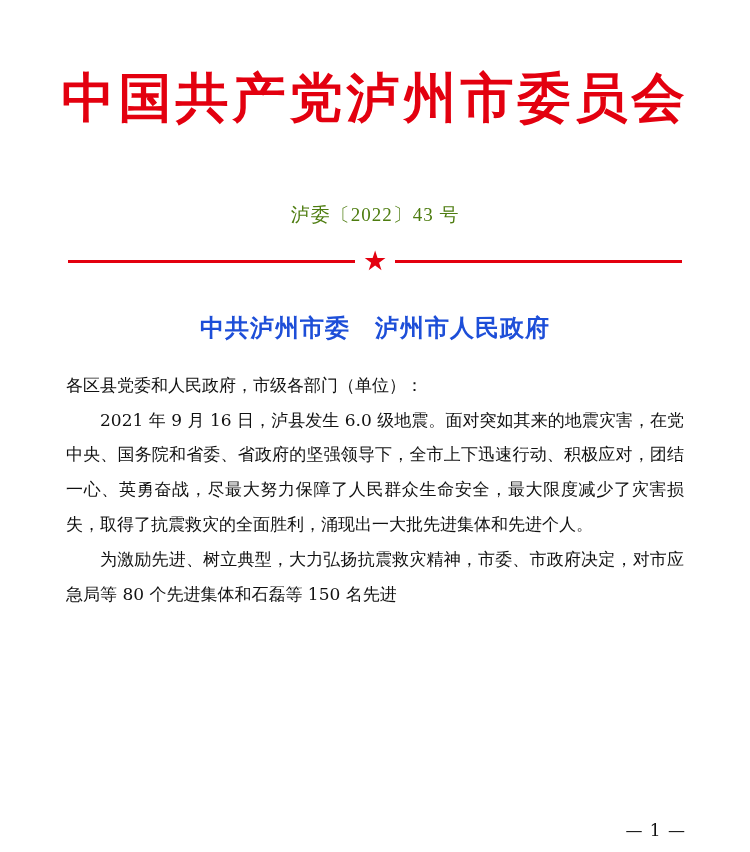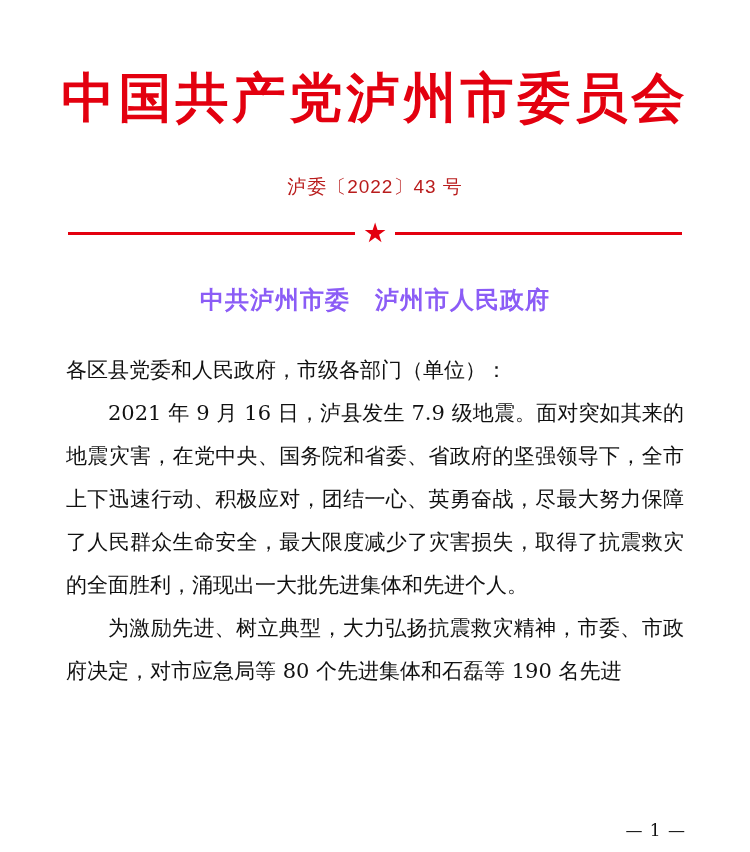--- a/index.html
+++ b/index.html
@@ -25,25 +25,25 @@
     font-family: "DejaVu Serif", "Liberation Serif", serif;
     font-weight: bold;
     font-size: 53px;
     letter-spacing: 4px;
     line-height: 1.1;
     padding-top: 68px;
     white-space: nowrap;
   }
   .doc-number {
     text-align: center;
-    color: #b91c1c;
+    color: #4d7c0f;
     font-size: 19px;
     letter-spacing: 1px;
-    margin-top: 48px;
-    font-family: Liberation Sans, sans-serif;
+    margin-top: 76px;
+    font-family: Liberation Serif, serif;
   }
   .rule-wrap {
     position: relative;
     margin-top: 22px;
     height: 22px;
   }
   .rule-line {
     position: absolute;
     top: 10px;
     left: 68px;
@@ -60,35 +60,35 @@
     height: 30px;
     background: #ffffff;
     text-align: center;
     line-height: 30px;
     color: #e3000f;
     font-size: 27px;
   }
   .title-block {
     text-align: center;
     margin-top: 34px;
-    color: #8b5cf6;
+    color: #1d4ed8;
     font-weight: bold;
     font-size: 24px;
     line-height: 1.85;
     letter-spacing: 1px;
   }
   .title-line {
     display: block;
     white-space: nowrap;
   }
   .body-block {
-    margin-top: 26px;
+    margin-top: 17px;
     padding: 0 66px;
     color: #111111;
-    font-size: 21px;
+    font-size: 17px;
     line-height: 2.05;
     text-align: justify;
     text-justify: inter-ideograph;
   }
   .para {
     margin: 0;
     text-align: justify;
   }
   .para.indent {
     text-indent: 2em;
@@ -115,19 +115,19 @@
     <div class="rule-line"></div>
     <div class="rule-star">★</div>
   </div>
 
   <div class="title-block">
     <span class="title-line">中共泸州市委　泸州市人民政府</span>
   </div>
 
   <div class="body-block">
     <p class="para">各区县党委和人民政府，市级各部门（单位）：</p>
-    <p class="para indent">2021 年 9 月 16 日，泸县发生 7.9 级地震。面对突如其来的地震灾害，在党中央、国务院和省委、省政府的坚强领导下，全市上下迅速行动、积极应对，团结一心、英勇奋战，尽最大努力保障了人民群众生命安全，最大限度减少了灾害损失，取得了抗震救灾的全面胜利，涌现出一大批先进集体和先进个人。</p>
-    <p class="para indent">为激励先进、树立典型，大力弘扬抗震救灾精神，市委、市政府决定，对市应急局等 80 个先进集体和石磊等 190 名先进</p>
+    <p class="para indent">2021 年 9 月 16 日，泸县发生 6.0 级地震。面对突如其来的地震灾害，在党中央、国务院和省委、省政府的坚强领导下，全市上下迅速行动、积极应对，团结一心、英勇奋战，尽最大努力保障了人民群众生命安全，最大限度减少了灾害损失，取得了抗震救灾的全面胜利，涌现出一大批先进集体和先进个人。</p>
+    <p class="para indent">为激励先进、树立典型，大力弘扬抗震救灾精神，市委、市政府决定，对市应急局等 80 个先进集体和石磊等 150 名先进</p>
   </div>
 
   <div class="page-number">— 1 —</div>
 
 </div>
 
 </body></html>

